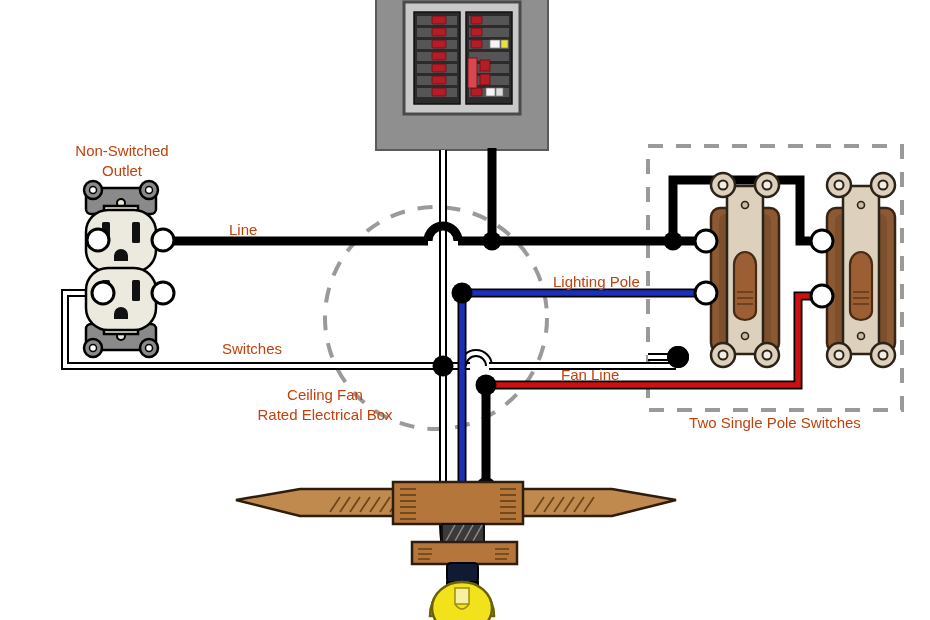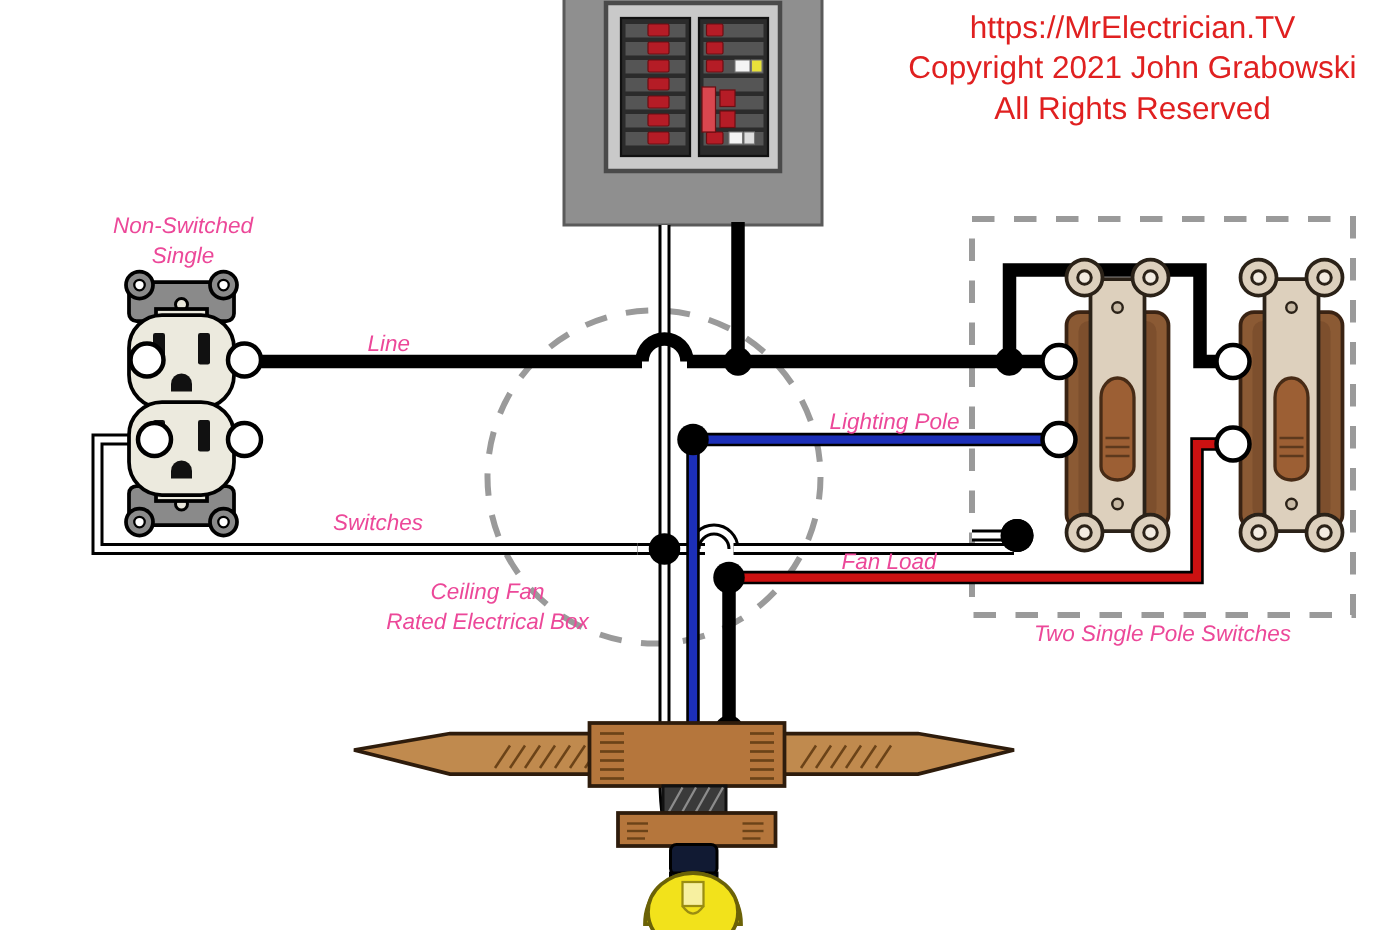--- a/index.html
+++ b/index.html
@@ -1,21 +1,21 @@
 <!DOCTYPE html>
 <html><head>
 <meta charset="utf-8">
 <title>Ceiling Fan Wiring Diagram</title>
 <style>
   html,body{margin:0;padding:0;background:#ffffff;}
   body{width:930px;height:620px;overflow:hidden;
        font-family:"Liberation Sans","DejaVu Sans",sans-serif;}
   #stage{position:relative;width:930px;height:620px;background:#ffffff;}
   #stage svg{position:absolute;left:0;top:0;}
-  .lbl{position:absolute;font-size:15px;color:#ec4899;white-space:nowrap;font-style:italic;}
+  .lbl{position:absolute;font-size:15px;color:#c2410c;white-space:nowrap;}
   .lbl.ctr{text-align:center;transform:translateX(-50%);}
   .copy{position:absolute;color:#e02020;font-size:21px;white-space:nowrap;
         text-align:center;transform:translateX(-50%);line-height:1.28;}
 </style>
 </head>
 <body>
 
 <div id="stage">
 
   <svg width="930" height="620" viewBox="0 0 930 620">
@@ -324,38 +324,33 @@
         <path d="M447,582 h31 v6 h-31 z" fill="#0d1428" stroke="#000" stroke-width="2"></path>
         <path d="M462,586 m-32,30 a32,34 0 1 1 64,0 z" fill="#f2e21b" stroke="#6b6207" stroke-width="2.5"></path>
         <ellipse cx="462" cy="608" rx="30" ry="26" fill="#f2e21b" stroke="#6b6207" stroke-width="2.5"></ellipse>
         <rect x="455" y="588" width="14" height="16" fill="#f7f0a0" stroke="#9a8d12" stroke-width="1.5"></rect>
         <path d="M455,604 q7,10 14,0" fill="none" stroke="#9a8d12" stroke-width="1.5"></path>
       </g>
     </g>
 
   </svg>
 
-  <div class="copy" style="left:755px; top:6px;">
-    <div>https://MrElectrician.TV</div>
-    <div>Copyright 2021 John Grabowski</div>
-    <div>All Rights Reserved</div>
-  </div>
 
   <div class="lbl ctr" style="left:122px; top:141px; line-height:1.3;">
     <div>Non-Switched</div>
-    <div>Single</div>
+    <div>Outlet</div>
   </div>
 
-  <div class="lbl" style="left:245px; top:221px;">Line</div>
+  <div class="lbl" style="left:229px; top:221px;">Line</div>
 
   <div class="lbl" style="left:222px; top:340px;">Switches</div>
 
   <div class="lbl" style="left:553px; top:273px;">Lighting Pole</div>
 
-  <div class="lbl" style="left:561px; top:366px;">Fan Load</div>
+  <div class="lbl" style="left:561px; top:366px;">Fan Line</div>
 
   <div class="lbl ctr" style="left:775px; top:414px;">Two Single Pole Switches</div>
 
   <div class="lbl ctr" style="left:325px; top:385px; line-height:1.35;">
     <div>Ceiling Fan</div>
     <div>Rated Electrical Box</div>
   </div>
 
 </div>
 

